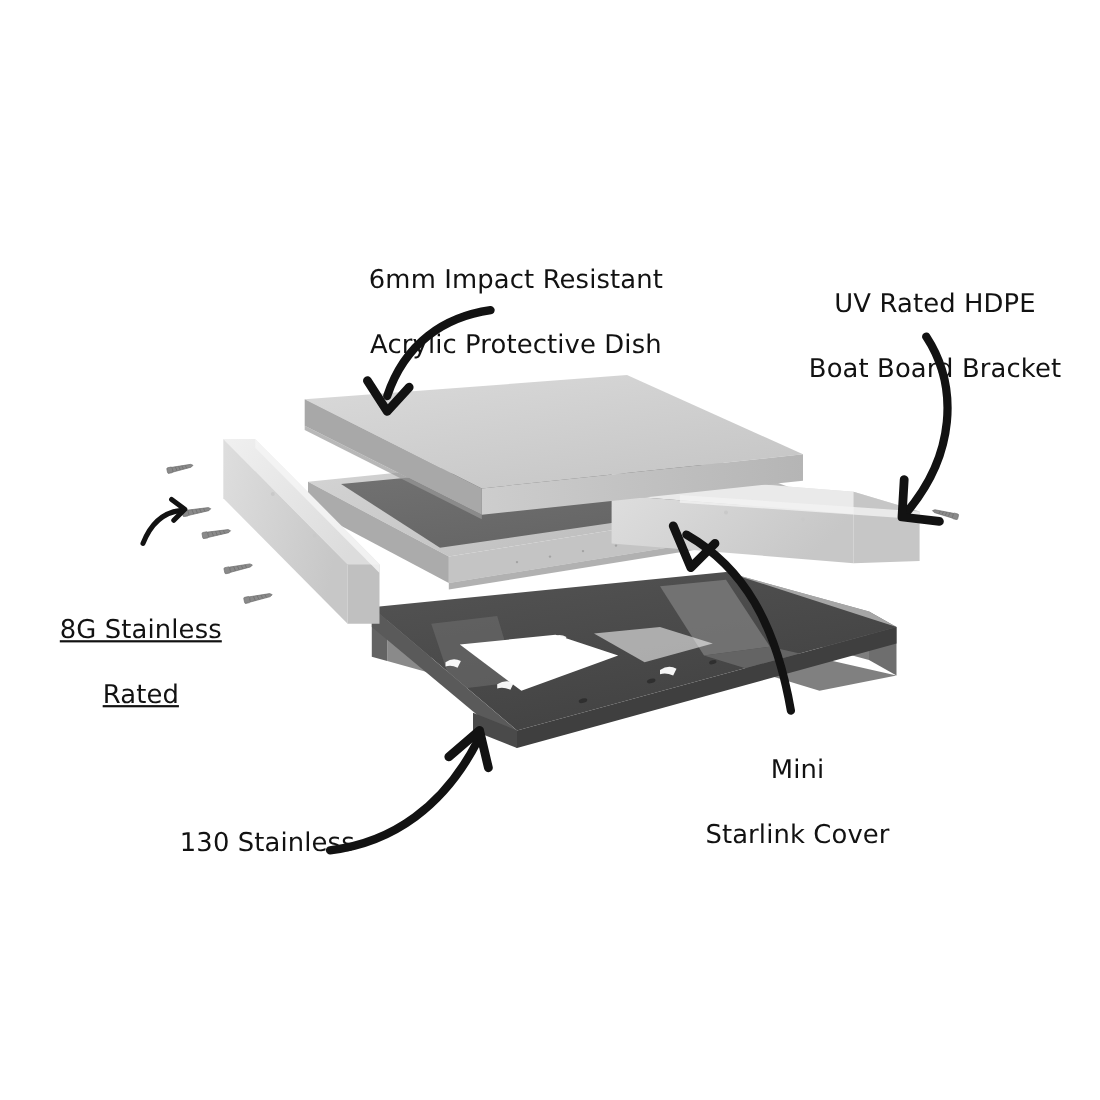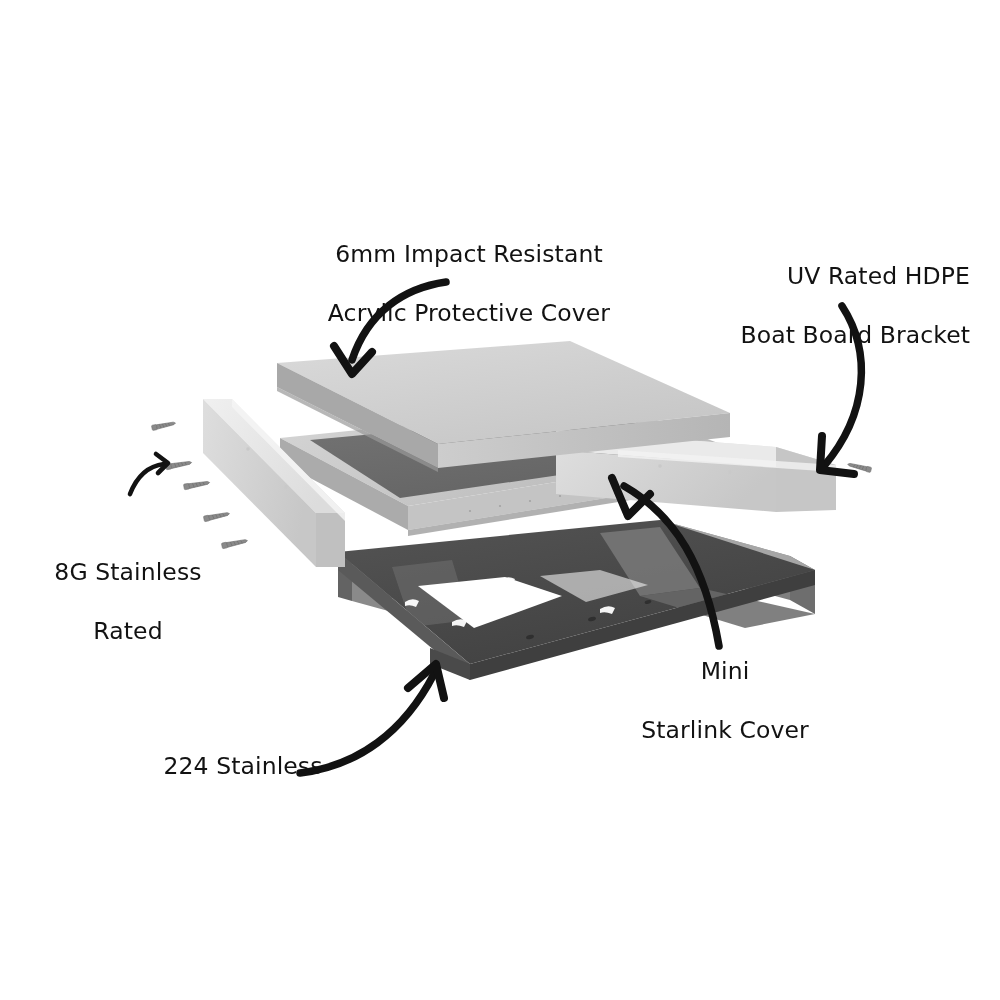--- a/index.html
+++ b/index.html
@@ -196,35 +196,35 @@
 
       <g>
         <path d="M300,773 C358,766 404,732 434,674"></path>
         <path d="M408,688 L436,664 L444,698" stroke-width="8"></path>
       </g>
     </g>
   </svg>
 
   <div class="callout" style="left:324px;top:210px;width:290px;">
     <span>6mm Impact Resistant</span>
-    <span>Acrylic Protective Cover</span>
-  </div>
-
-  <div class="callout" style="left:730px;top:232px;width:240px;text-align:right;">
+    <span>Acrylic Protective Dish</span>
+  </div>
+
+  <div class="callout" style="left:730px;top:232px;width:240px;">
     <span>UV Rated HDPE</span>
     <span>Boat Board Bracket</span>
   </div>
 
-  <div class="callout" style="left:33px;top:528px;width:190px;">
+  <div class="callout" style="left:33px;top:528px;width:190px;text-decoration:underline;">
     <span>8G Stainless</span>
     <span>Rated</span>
   </div>
 
-  <div class="callout" style="left:635px;top:627px;width:180px;">
+  <div class="callout" style="left:635px;top:655px;width:180px;">
     <span>Mini</span>
     <span>Starlink Cover</span>
   </div>
 
   <div class="callout" style="left:143px;top:722px;width:200px;">
-    <span>224 Stainless</span>
+    <span>130 Stainless</span>
   </div>
 
 </div>
 
 </body></html>

